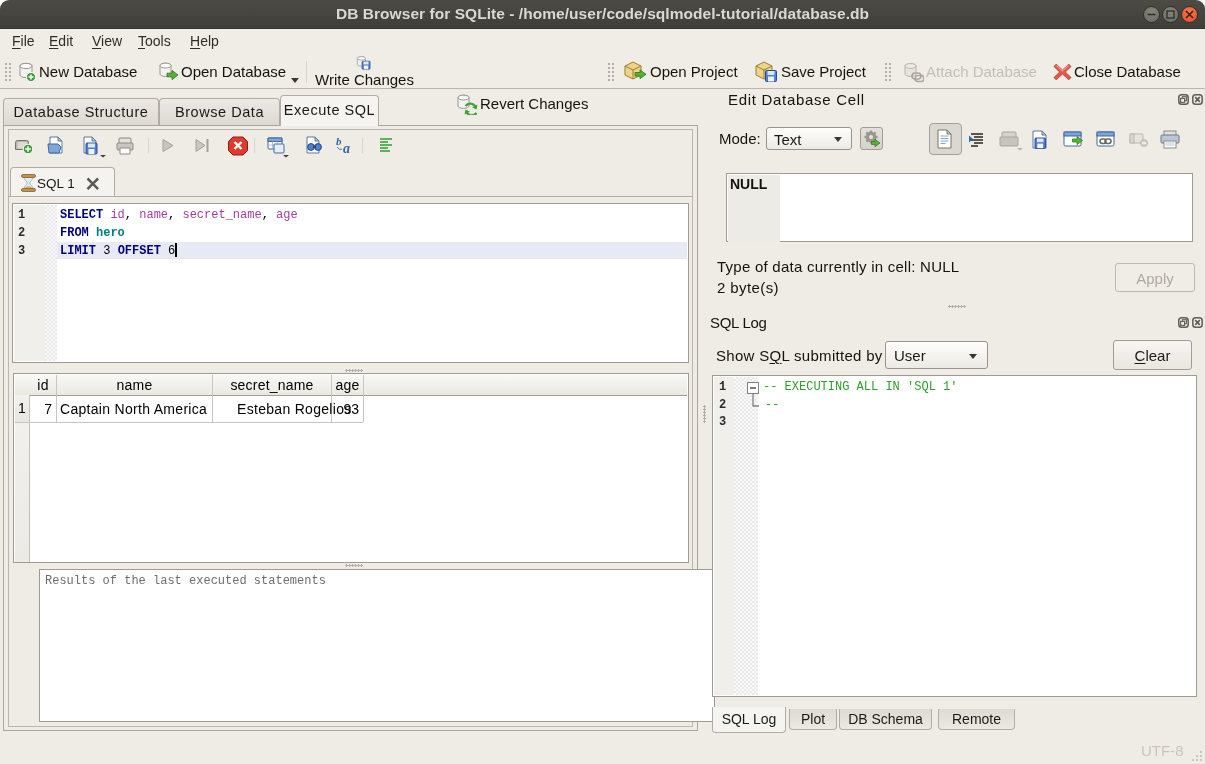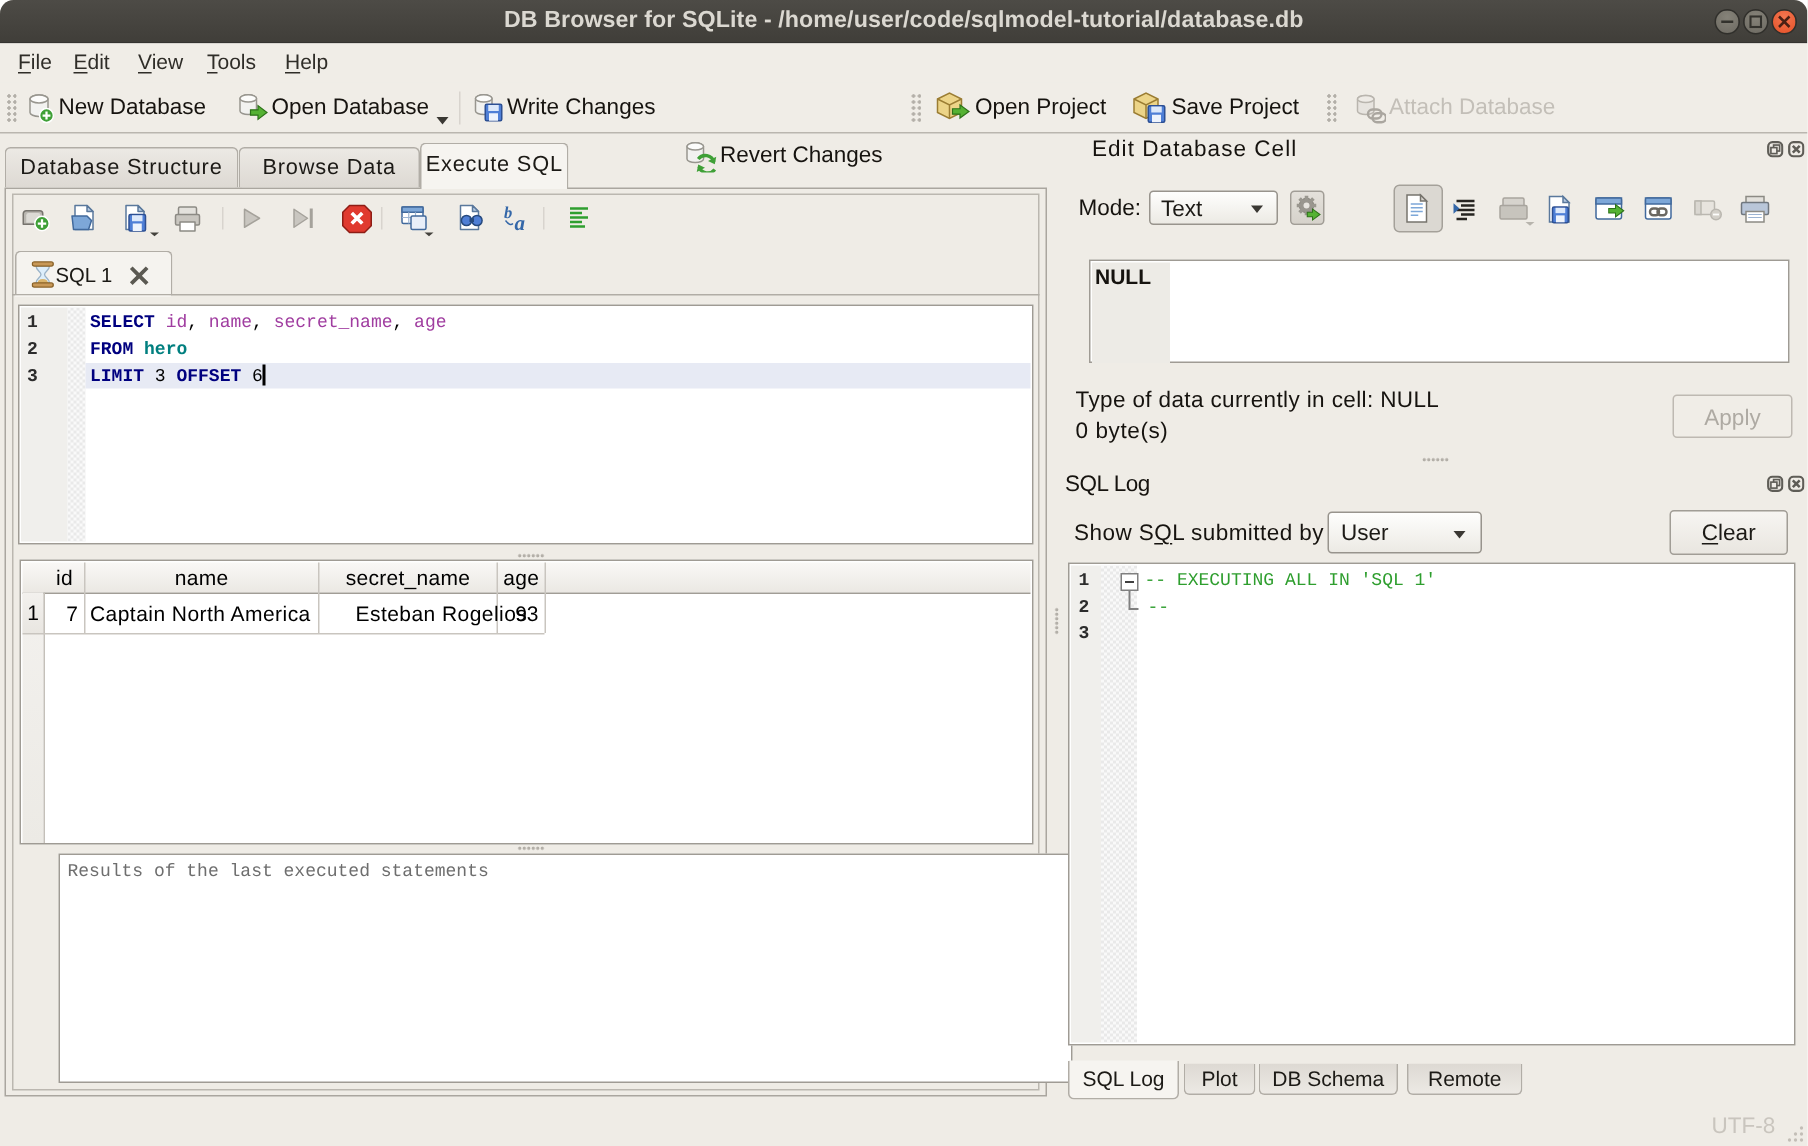--- a/index.html
+++ b/index.html
@@ -91,21 +91,21 @@
 <div class="tbitem" style="left:158px;">
 <svg width="21" height="22" viewBox="0 0 21 22">
         <path d="M2 4.6 A5.5 2.4 0 0 1 13 4.6 L13 13 A5.5 2.4 0 0 1 2 13 Z" fill="#f2f2f0" stroke="#98968f"></path>
         <ellipse cx="7.5" cy="4.6" rx="5.5" ry="2.4" fill="#fcfcfb" stroke="#98968f"></ellipse>
         <path d="M9 12.2 h5 v-2.8 l6 4.6 -6 4.6 v-2.8 h-5 z" fill="#55b233" stroke="#2d7219" stroke-width="0.8"></path>
       </svg>
 <span>Open Database</span>
     </div>
 <div style="position:absolute;left:291px;top:23px;" class="arrow-dn"></div>
 <div class="vsep" style="left:306px;"></div>
-<div class="tbitem" style="left:315px;">
+<div class="tbitem" style="left:315px;flex-direction:column;">
 <svg width="21" height="22" viewBox="0 0 21 22">
         <path d="M2 4.6 A5.5 2.4 0 0 1 13 4.6 L13 13 A5.5 2.4 0 0 1 2 13 Z" fill="#f2f2f0" stroke="#98968f"></path>
         <ellipse cx="7.5" cy="4.6" rx="5.5" ry="2.4" fill="#fcfcfb" stroke="#98968f"></ellipse>
         <rect x="8.5" y="8.5" width="11" height="11" rx="1" fill="#4f7fd6" stroke="#2c4f93"></rect>
         <rect x="10.5" y="9" width="7" height="4" fill="#dce8fa"></rect>
         <rect x="11" y="14.5" width="6" height="5" fill="#eef3fc"></rect>
       </svg>
 <span>Write Changes</span>
     </div>
 <div class="tbitem" style="left:456px;margin-top:32px;">
@@ -140,20 +140,27 @@
     </div>
 <div class="handle" style="left:884px;"></div>
 <div class="tbitem dis" style="left:902px;">
 <svg width="22" height="22" viewBox="0 0 22 22">
         <path d="M3 5 A5.5 2.4 0 0 1 14 5 L14 13 A5.5 2.4 0 0 1 3 13 Z" fill="#e7e4df" stroke="#b9b5ae"></path>
         <ellipse cx="8.5" cy="5" rx="5.5" ry="2.4" fill="#eeebe6" stroke="#b9b5ae"></ellipse>
         <rect x="10" y="12" width="9" height="6" rx="3" fill="none" stroke="#aaa69f" stroke-width="1.6"></rect>
         <rect x="13" y="14.5" width="9" height="6" rx="3" fill="none" stroke="#aaa69f" stroke-width="1.6"></rect>
       </svg>
 <span>Attach Database</span>
+    </div>
+<div class="tbitem" style="left:1053px;">
+<svg width="19" height="18" viewBox="0 0 19 18">
+        <path d="M3.2 1.2 L9.5 7 L15.8 1.2 L18 3.5 L12.3 9 L18 14.5 L15.8 16.8 L9.5 11 L3.2 16.8 L1 14.5 L6.7 9 L1 3.5 Z" fill="#e25a4e" stroke="#b03328" stroke-width="0.8"></path>
+        <path d="M3.5 2.5 L9.5 8 L15.5 2.5" fill="none" stroke="#f0948c" stroke-width="1.2"></path>
+      </svg>
+<span>Close Database</span>
     </div>
 </div>
 <div id="tbline"></div>
 
 <div id="lpane"></div>
 <div class="mtab" style="left:3px;top:98px;width:156px;height:27px;line-height:27px;">Database Structure</div>
 <div class="mtab" style="left:159px;top:98px;width:121px;height:27px;line-height:27px;">Browse Data</div>
 <div class="mtab sel" style="left:280px;top:95px;width:99px;height:31px;line-height:29px;">Execute SQL</div>
 <div id="lframe"></div>
 
@@ -329,21 +336,21 @@
         <path d="M240.5 15h9M240.5 17h9" stroke="#9db4d2" stroke-width="0.8"></path>
 </g>
 </svg>
 </div>
 
 <div class="ebox" style="left:726px;top:173px;width:467px;height:69px;">
 <div class="abs" style="left:1px;top:1px;width:52px;height:67px;background:#edebe6;"></div>
 <div class="abs" style="left:3px;top:2px;font-size:14px;font-weight:bold;color:#16130f;">NULL</div>
 </div>
 <div class="abs" style="left:717px;top:258px;font-size:15px;letter-spacing:0.25px;color:#16130f;">Type of data currently in cell: NULL</div>
-<div class="abs" style="left:717px;top:279px;font-size:15px;letter-spacing:0.4px;color:#16130f;">0 byte(s)</div>
+<div class="abs" style="left:717px;top:279px;font-size:15px;letter-spacing:0.4px;color:#16130f;">2 byte(s)</div>
 <div class="btn dis" style="left:1115px;top:263px;width:80px;height:29px;line-height:29px;">Apply</div>
 <div class="dots6" style="left:948px;top:305px;"></div>
 
 <div class="abs" style="left:710px;top:314px;font-size:15px;letter-spacing:-0.3px;color:#16130f;">SQL Log</div>
 <svg class="abs" style="left:1178px;top:317px;" width="11" height="11" viewBox="0 0 11 11">
     <rect x="0.8" y="0.8" width="9.4" height="9.4" rx="2.8" fill="none" stroke="#5f5d57" stroke-width="1.5"></rect>
     <rect x="4.4" y="2.7" width="4" height="4" fill="none" stroke="#5f5d57" stroke-width="1.1"></rect>
     <rect x="2.6" y="4.4" width="4" height="4" fill="#efece6" stroke="#5f5d57" stroke-width="1.1"></rect>
   </svg>
 <svg class="abs" style="left:1192px;top:317px;" width="11" height="11" viewBox="0 0 11 11">

